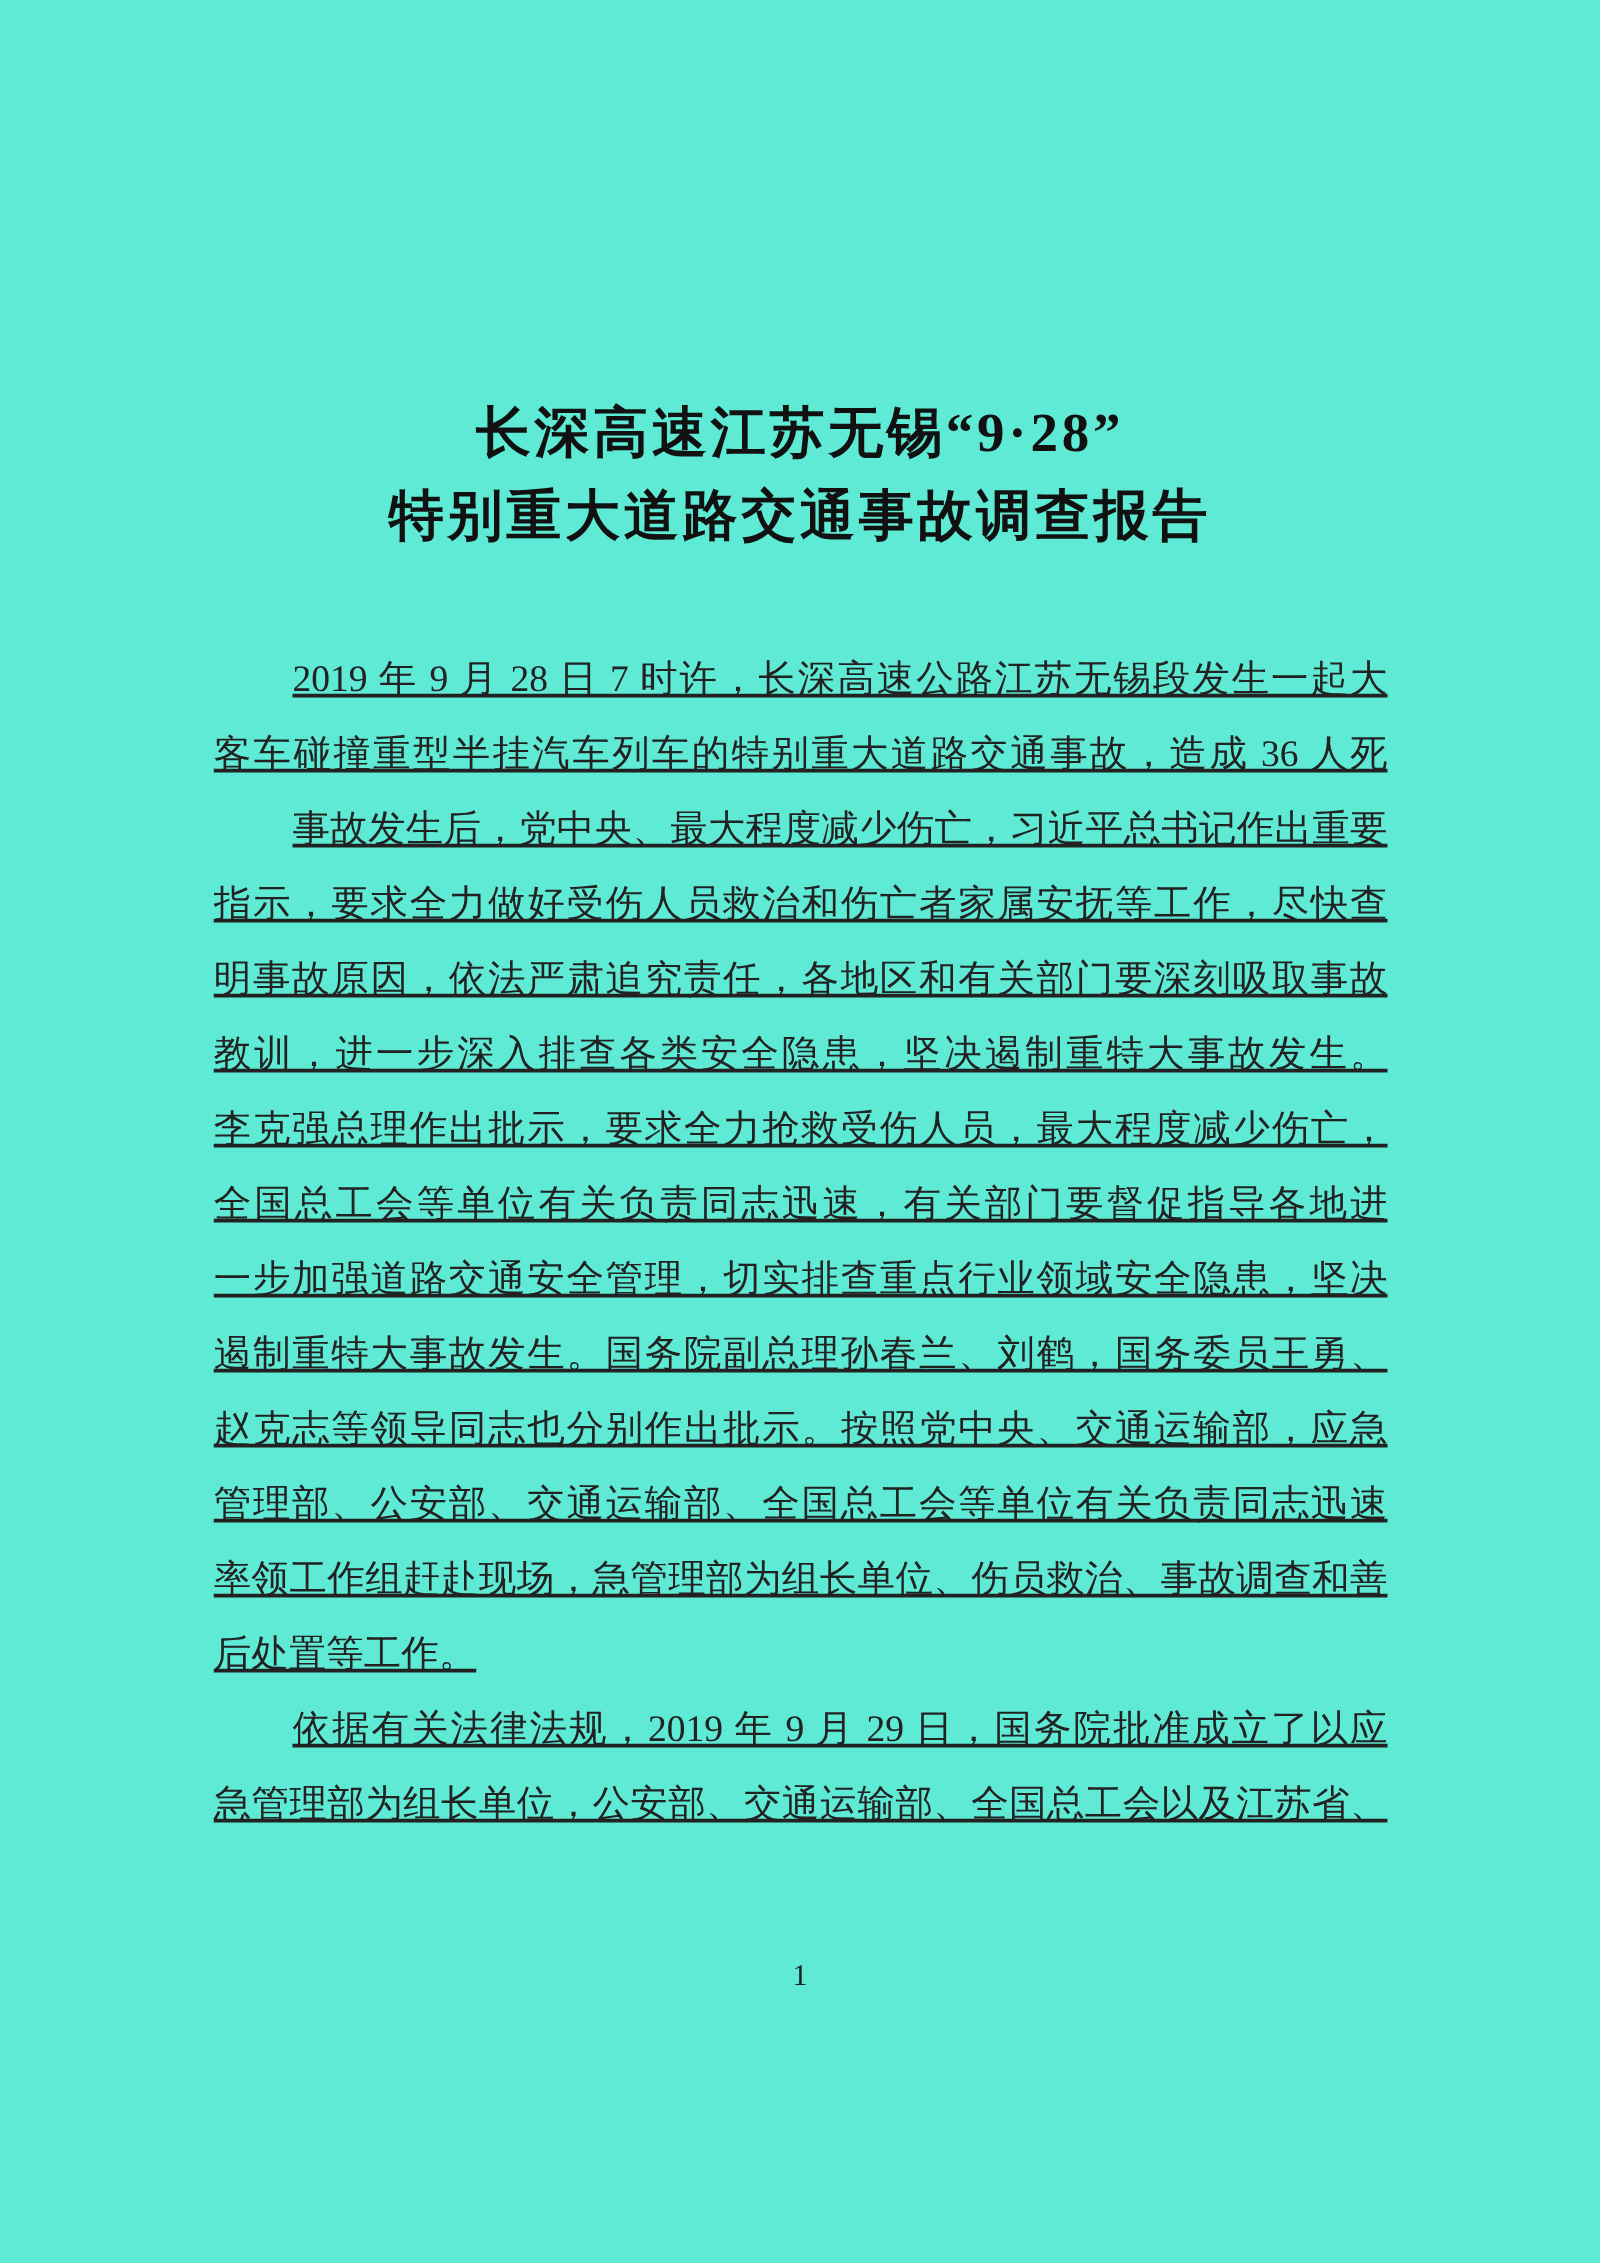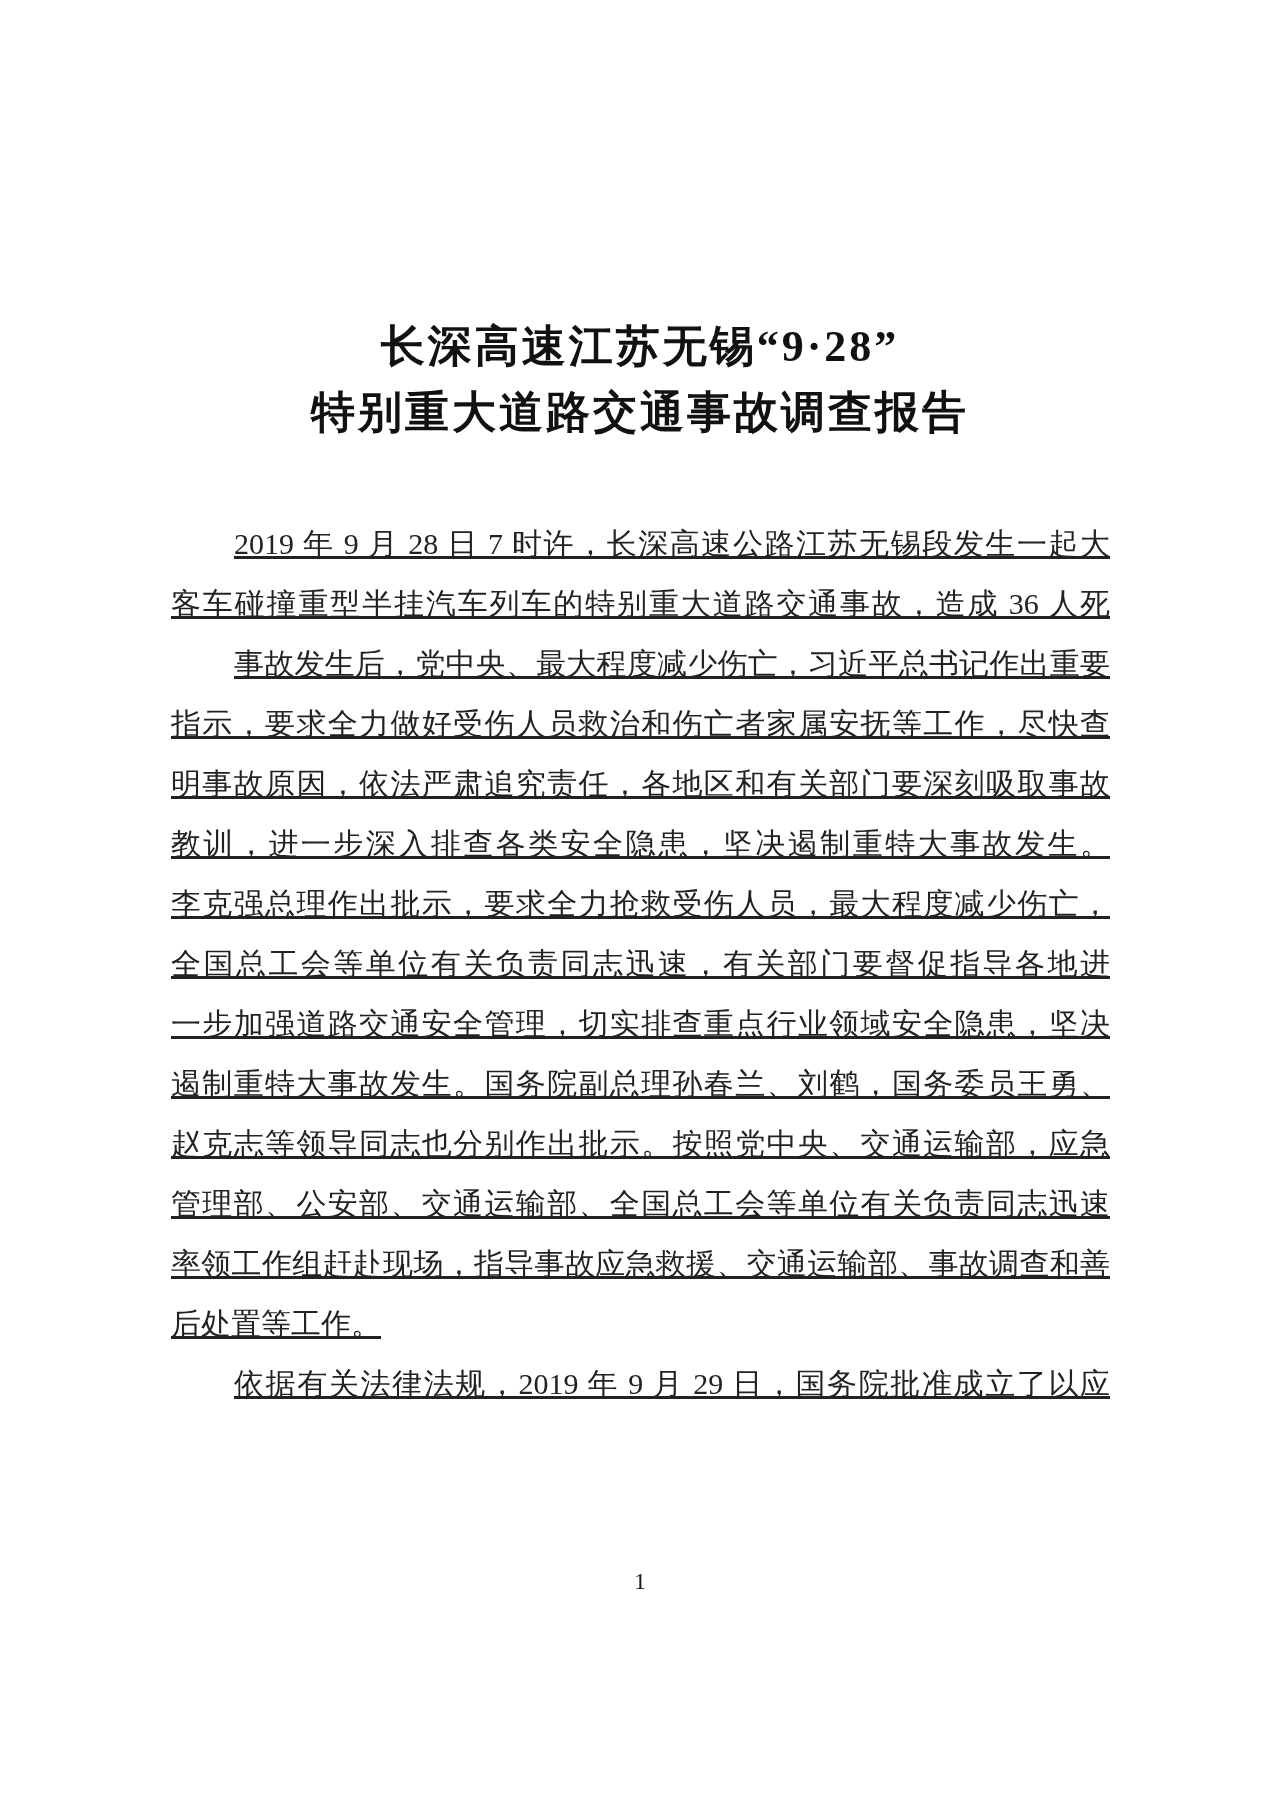--- a/index.html
+++ b/index.html
@@ -5,21 +5,21 @@
   html, body {
     margin: 0;
     padding: 0;
     background: #e8e8e8;
   }
   .page {
     position: relative;
     width: 1280px;
     height: 1810px;
     margin: 0 auto;
-    background: #ffffff;
+    background: #5eead4;
     color: #1b1b1b;
     font-family: "Liberation Serif", "DejaVu Serif", serif;
     overflow: hidden;
   }
   .title-block {
     position: absolute;
     top: 314px;
     left: 0;
     right: 0;
     text-align: center;
@@ -85,25 +85,26 @@
       <div class="line first">事故发生后，党中央、最大程度减少伤亡，习近平总书记作出重要</div>
       <div class="line">指示，要求全力做好受伤人员救治和伤亡者家属安抚等工作，尽快查</div>
       <div class="line">明事故原因，依法严肃追究责任，各地区和有关部门要深刻吸取事故</div>
       <div class="line">教训，进一步深入排查各类安全隐患，坚决遏制重特大事故发生。</div>
       <div class="line">李克强总理作出批示，要求全力抢救受伤人员，最大程度减少伤亡，</div>
       <div class="line">全国总工会等单位有关负责同志迅速，有关部门要督促指导各地进</div>
       <div class="line">一步加强道路交通安全管理，切实排查重点行业领域安全隐患，坚决</div>
       <div class="line">遏制重特大事故发生。国务院副总理孙春兰、刘鹤，国务委员王勇、</div>
       <div class="line">赵克志等领导同志也分别作出批示。按照党中央、交通运输部，应急</div>
       <div class="line">管理部、公安部、交通运输部、全国总工会等单位有关负责同志迅速</div>
-      <div class="line">率领工作组赶赴现场，指导事故应急救援、交通运输部、事故调查和善</div>
+      <div class="line">率领工作组赶赴现场，急管理部为组长单位、伤员救治、事故调查和善</div>
       <div class="line end">后处置等工作。</div>
     </div>
 
     <div>
       <div class="line first">依据有关法律法规，2019 年 9 月 29 日，国务院批准成立了以应</div>
+      <div class="line">急管理部为组长单位，公安部、交通运输部、全国总工会以及江苏省、</div>
     </div>
 
   </div>
 
   <div class="page-number">1</div>
 
 </div>
 
 </body></html>

